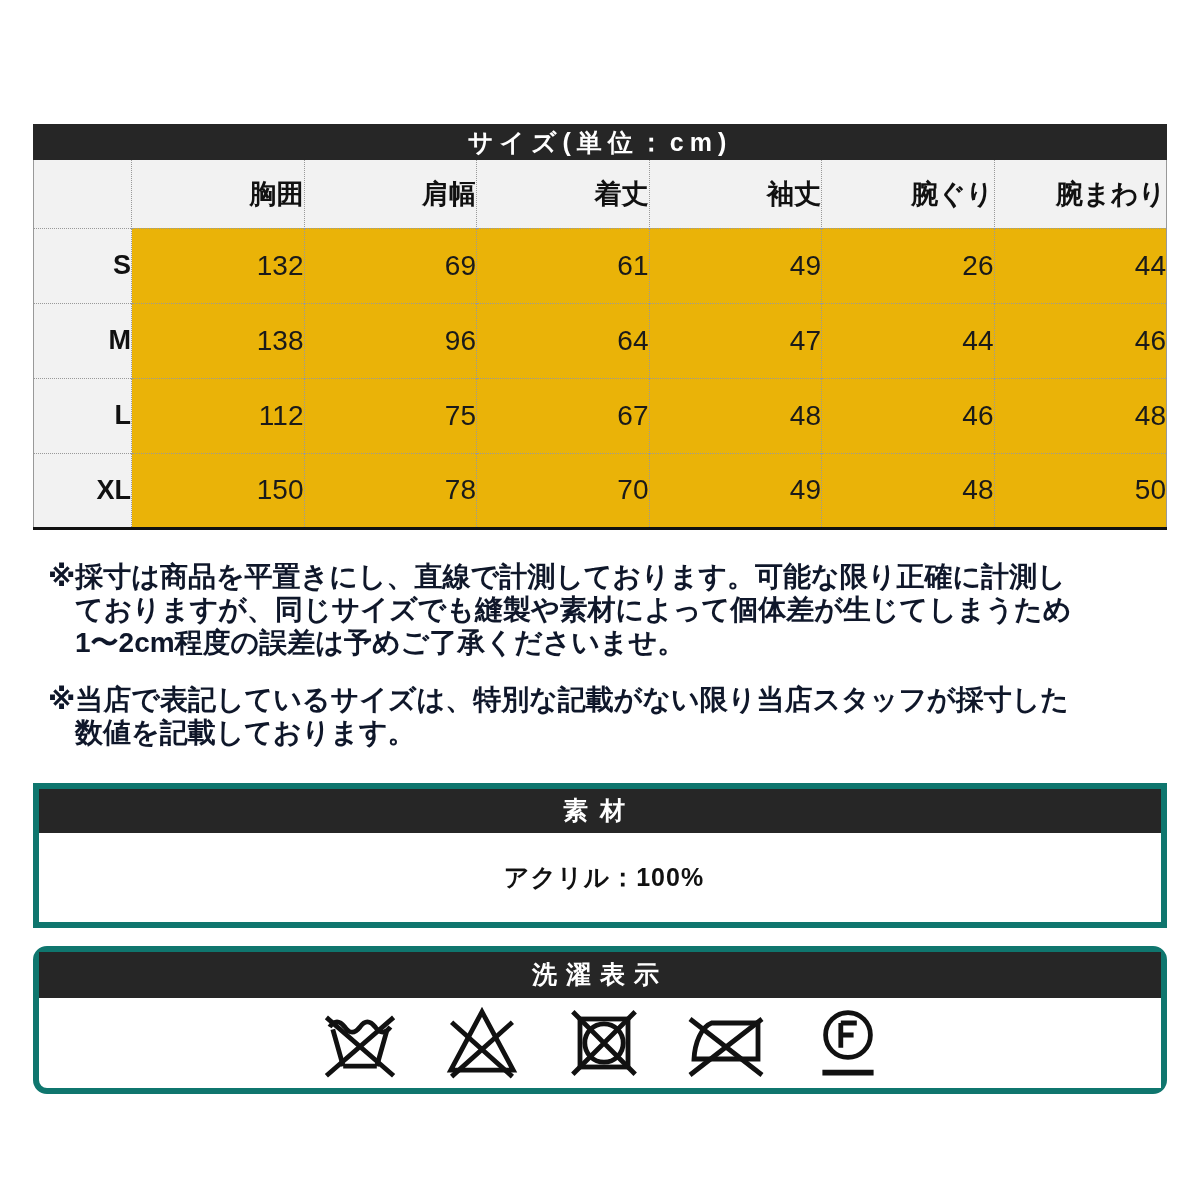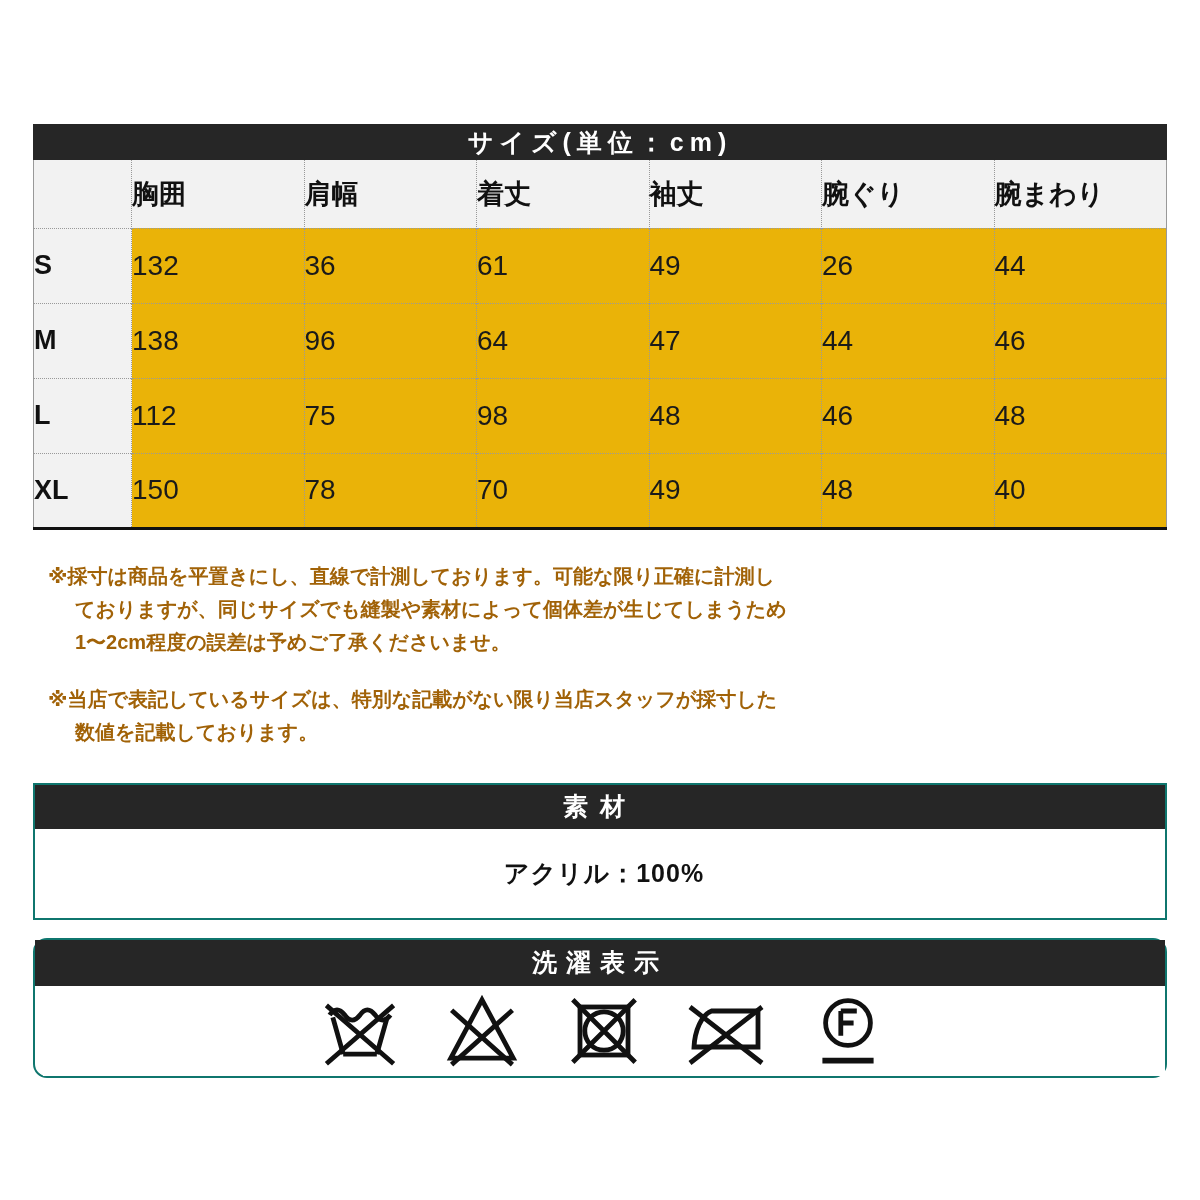--- a/index.html
+++ b/index.html
@@ -19,41 +19,41 @@
   }
   .bar-title { letter-spacing:6px; font-size:25px; white-space:nowrap; }
 
   
   .size-section { margin-top:124px; }
   .size-section .bar { height:36px; }
   .size-table { width:100%; border-collapse:collapse; table-layout:fixed;
     border-left:1px solid #999; border-right:1px solid #999; border-bottom:3px solid #111; }
   .size-table col.label-col { width:98px; }
   .size-table th, .size-table td {
-    text-align:left; vertical-align:middle;
+    text-align:right; vertical-align:middle;
     border-right:1px dotted #999; border-top:1px dotted #999;
   }
   .size-table thead th { border-top:none; }
   .size-table th:last-child, .size-table td:last-child { border-right:none; }
   .size-table thead th { height:68px; background:#f2f2f2; font-size:27px; font-weight:bold; }
   .size-table tbody th { background:#f2f2f2; font-size:27px; font-weight:bold; }
   .size-table tbody tr { height:75px; }
   .size-table tbody td { background:#eab308; font-size:28px; font-weight:normal; color:#1a1a1a; }
 
   
   .note {
-    font-size:20px; line-height:33px; font-weight:bold; color:#a16207;
+    font-size:28px; line-height:33px; font-weight:bold; color:#0f172a;
     white-space:pre-line;
     padding-left:42px; text-indent:-27px;
   }
   .note-1 { margin-top:30px; }
   .note-2 { margin-top:24px; }
 
   
-  .block { border:2px solid #0f766e; }
+  .block { border:6px solid #0f766e; }
   .material-block { margin-top:34px; }
   .material-block .bar { height:44px; }
   .material-block .bar-title { letter-spacing:12px; }
   .care-block { margin-top:18px;border-radius:14px; }
   .care-block .bar { height:46px; }
   .care-block .bar-title { letter-spacing:9px; }
   .block-content {
     background:#fff; display:flex; align-items:center; justify-content:center;margin-left:8px;
   }
   .material-content { height:89px; font-size:25px; font-weight:bold; letter-spacing:1px; }
@@ -89,52 +89,52 @@
           <th>着丈</th>
           <th>袖丈</th>
           <th>腕ぐり</th>
           <th>腕まわり</th>
         </tr>
       </thead>
       <tbody>
         <tr>
           <th>S</th>
           <td>132</td>
-          <td>36</td>
+          <td>69</td>
           <td>61</td>
           <td>49</td>
           <td>26</td>
           <td>44</td>
         </tr>
         <tr>
           <th>M</th>
           <td>138</td>
           <td>96</td>
           <td>64</td>
           <td>47</td>
           <td>44</td>
           <td>46</td>
         </tr>
         <tr>
           <th>L</th>
           <td>112</td>
           <td>75</td>
-          <td>98</td>
+          <td>67</td>
           <td>48</td>
           <td>46</td>
           <td>48</td>
         </tr>
         <tr>
           <th>XL</th>
           <td>150</td>
           <td>78</td>
           <td>70</td>
           <td>49</td>
           <td>48</td>
-          <td>40</td>
+          <td>50</td>
         </tr>
       </tbody>
     </table>
   </section>
 
   <p class="note note-1">※採寸は商品を平置きにし、直線で計測しております。可能な限り正確に計測し
 ておりますが、同じサイズでも縫製や素材によって個体差が生じてしまうため
 1〜2cm程度の誤差は予めご了承くださいませ。</p>
   <p class="note note-2">※当店で表記しているサイズは、特別な記載がない限り当店スタッフが採寸した
 数値を記載しております。</p>

